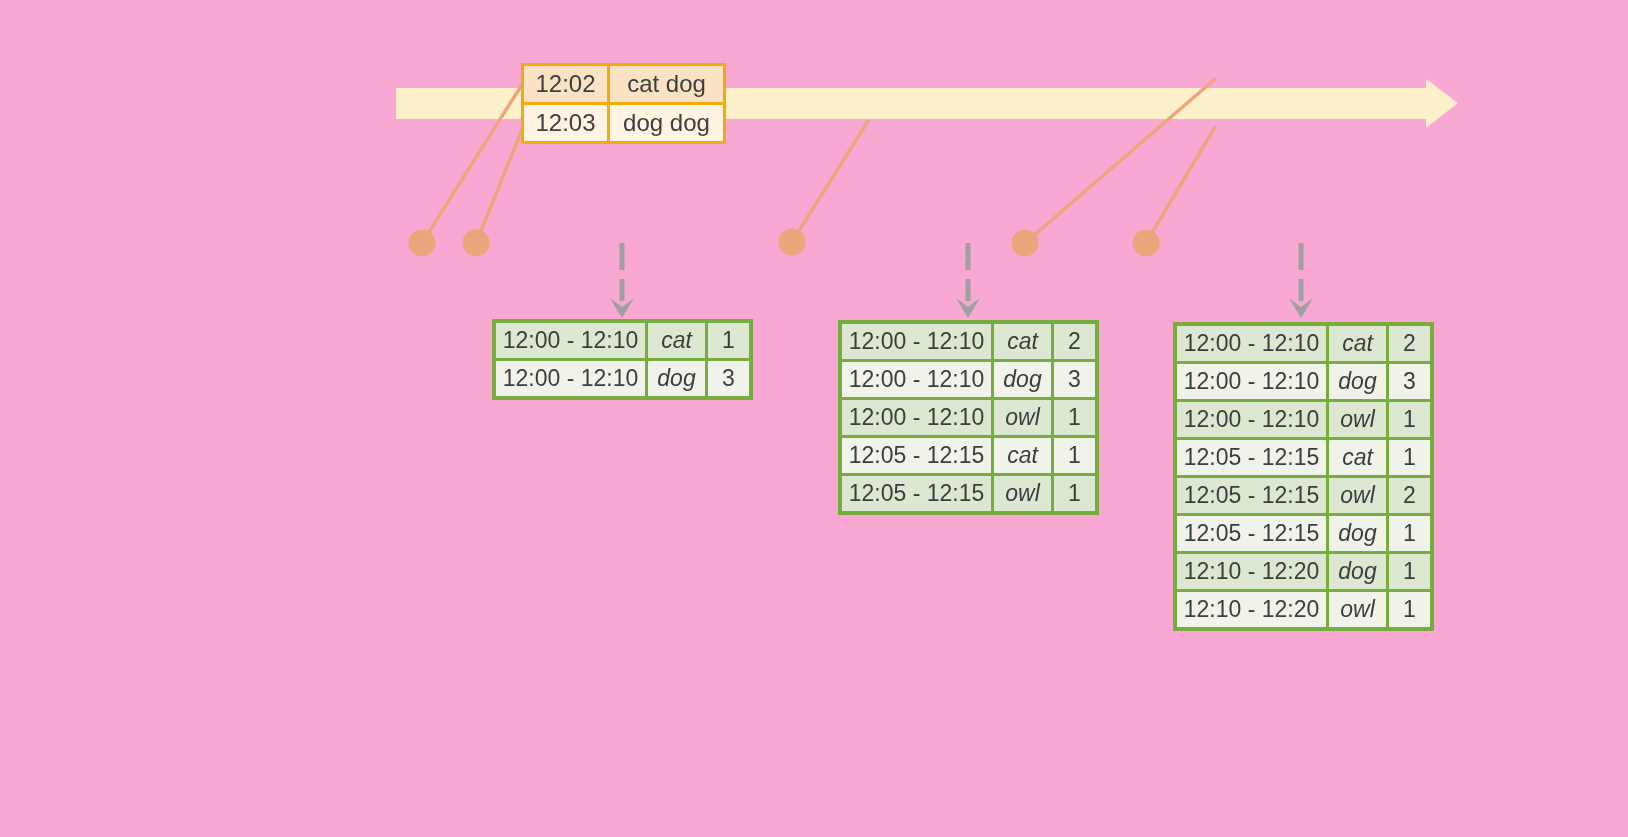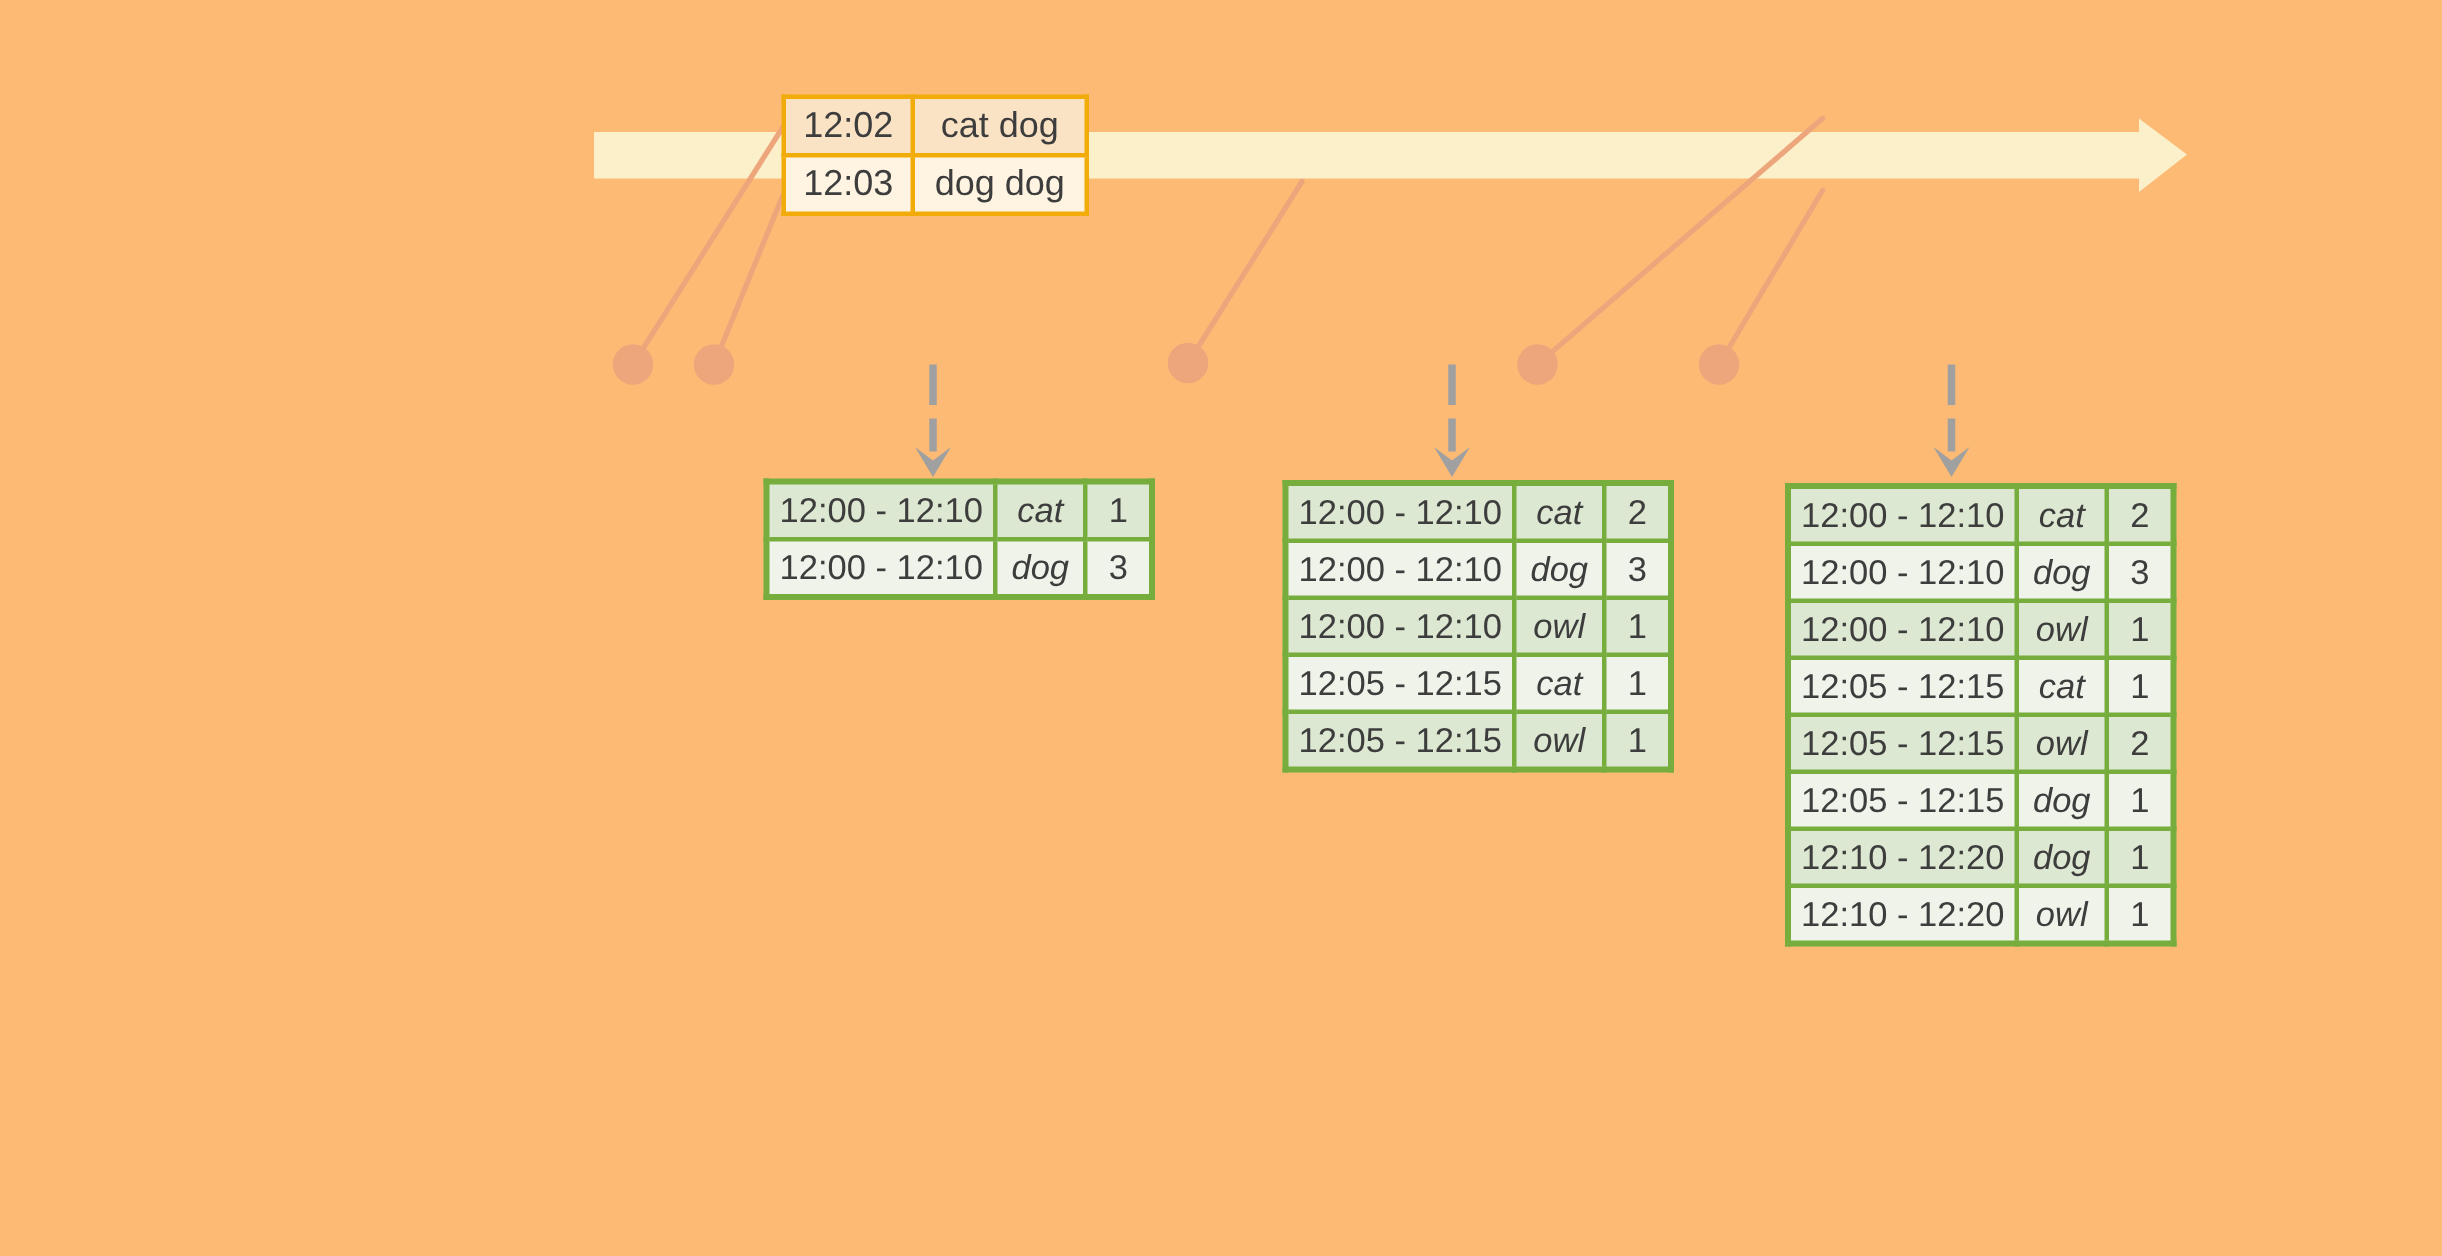--- a/index.html
+++ b/index.html
@@ -1,19 +1,19 @@
 <!DOCTYPE html>
 <html><head>
 <meta charset="utf-8">
 <style>
   html,body{margin:0;padding:0;background:#000;}
   #canvas{
     position:relative;
     width:1628px;height:837px;
-    background:#fdba74;
+    background:#f9a8d4;
     overflow:hidden;
     font-family:"Liberation Sans","DejaVu Sans",sans-serif;
     color:#3d3d3d;
   }
   #conn-svg{position:absolute;left:0;top:0;z-index:1;}
 
   
   table{border-spacing:0;}
   .event-table{
     position:absolute;z-index:2;
@@ -37,21 +37,20 @@
   #event-table-3 td.w{width:103px;}
   #event-table-1{left:521px;top:63px;}
   #event-table-2{left:867px;top:84px;}
   #event-table-3{left:1213px;top:64px;}
 
   
   .result-table{
     position:absolute;z-index:2;
     border-collapse:collapse;table-layout:fixed;
     border:4px solid #77ad3d;
-    margin-left:17px;
   }
   .result-table td{
     border:3px solid #77ad3d;
     height:35px;padding:0;
     text-align:center;vertical-align:middle;
     font-size:23px;color:#3d3d3d;
   }
   .result-table tr:nth-child(odd) td{background:#dce8d1;}
   .result-table tr:nth-child(even) td{background:#eff3ea;}
   .result-table td.win{width:149px;}

